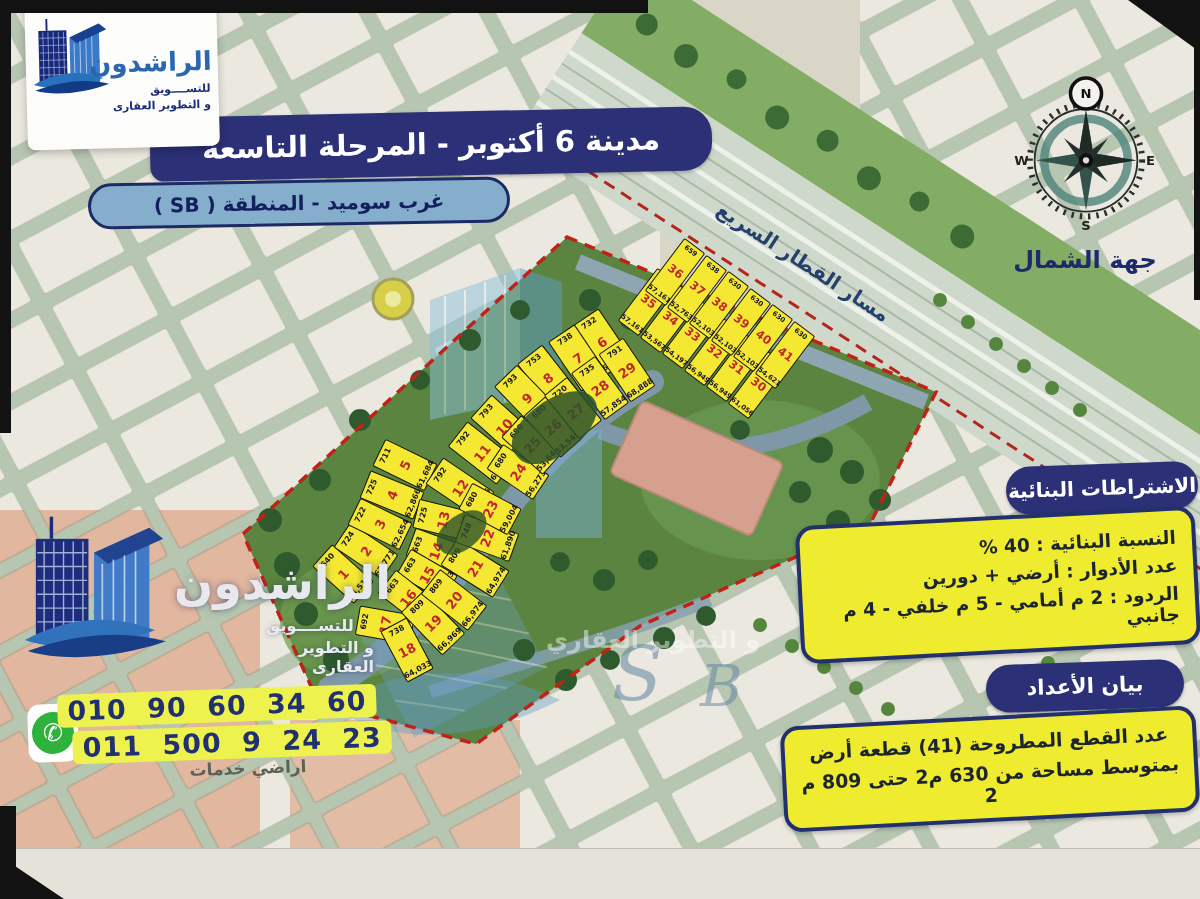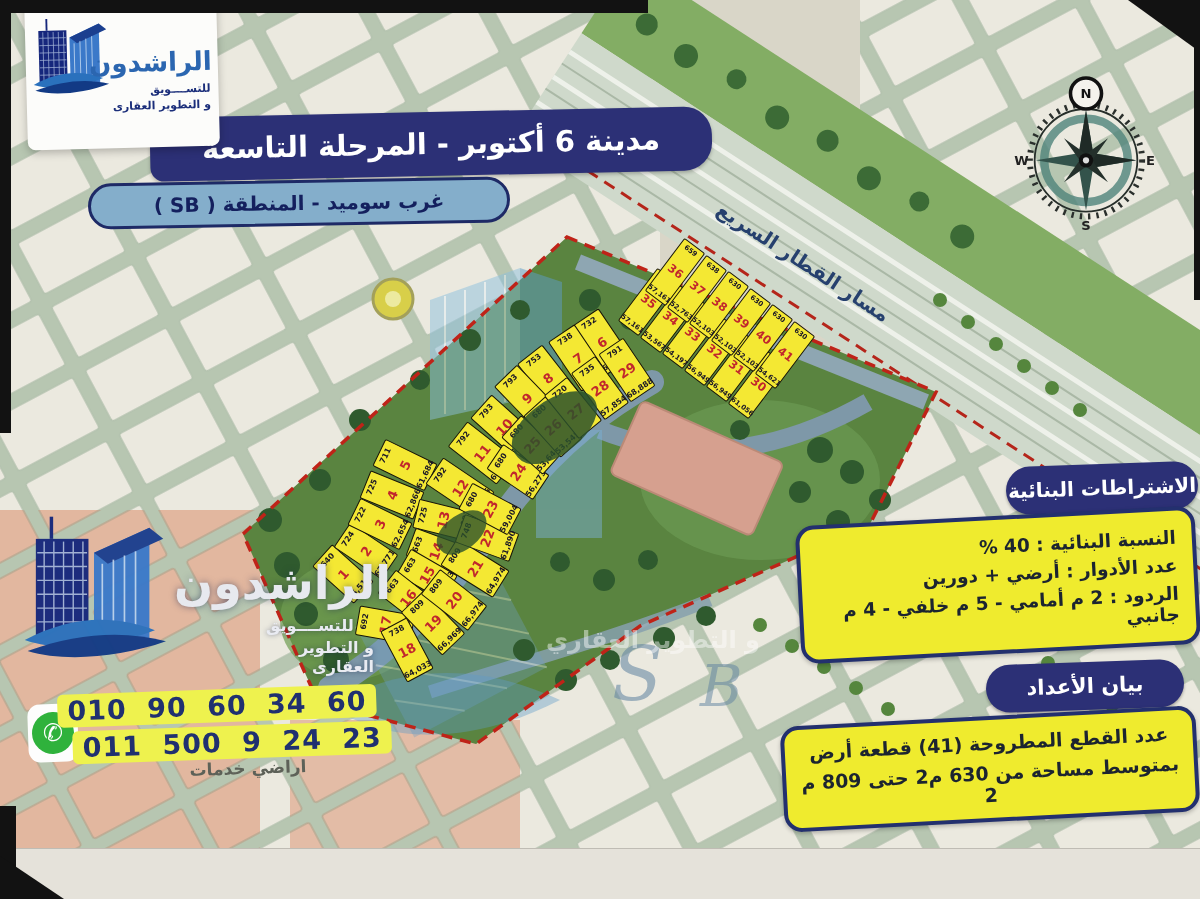--- a/index.html
+++ b/index.html
@@ -498,20 +498,21 @@
         <circle r="6" fill="#111"></circle>
           <circle r="2.6" fill="#ddd"></circle>
       </g>
       <circle cx="0" cy="-52" r="13" fill="#f4f2ec" stroke="#111" stroke-width="3"></circle>
       <text x="0" y="-48" text-anchor="middle" font-size="11" font-weight="bold" fill="#111">N</text>
       <text x="0" y="62" text-anchor="middle" font-size="11" font-weight="bold" fill="#222">S</text>
       <text x="54" y="8" text-anchor="middle" font-size="11" font-weight="bold" fill="#222">E</text>
       <text x="-54" y="8" text-anchor="middle" font-size="11" font-weight="bold" fill="#222">W</text>
     </svg>
   </div>
+  <div class="abs compass-label">جهة الشمال</div>
 
   <div class="abs info-hdr hdr1">الاشتراطات البنائية</div>
   <div class="abs info-box box1">
     <div>النسبة البنائية : 40 %</div>
     <div>عدد الأدوار :  أرضي + دورين</div>
     <div>الردود : 2 م أمامي - 5 م خلفي - 4 م جانبي</div>
   </div>
   <div class="abs info-hdr hdr2">بيان الأعداد</div>
   <div class="abs info-box box2">
     <div>عدد القطع المطروحة (41) قطعة أرض</div>

